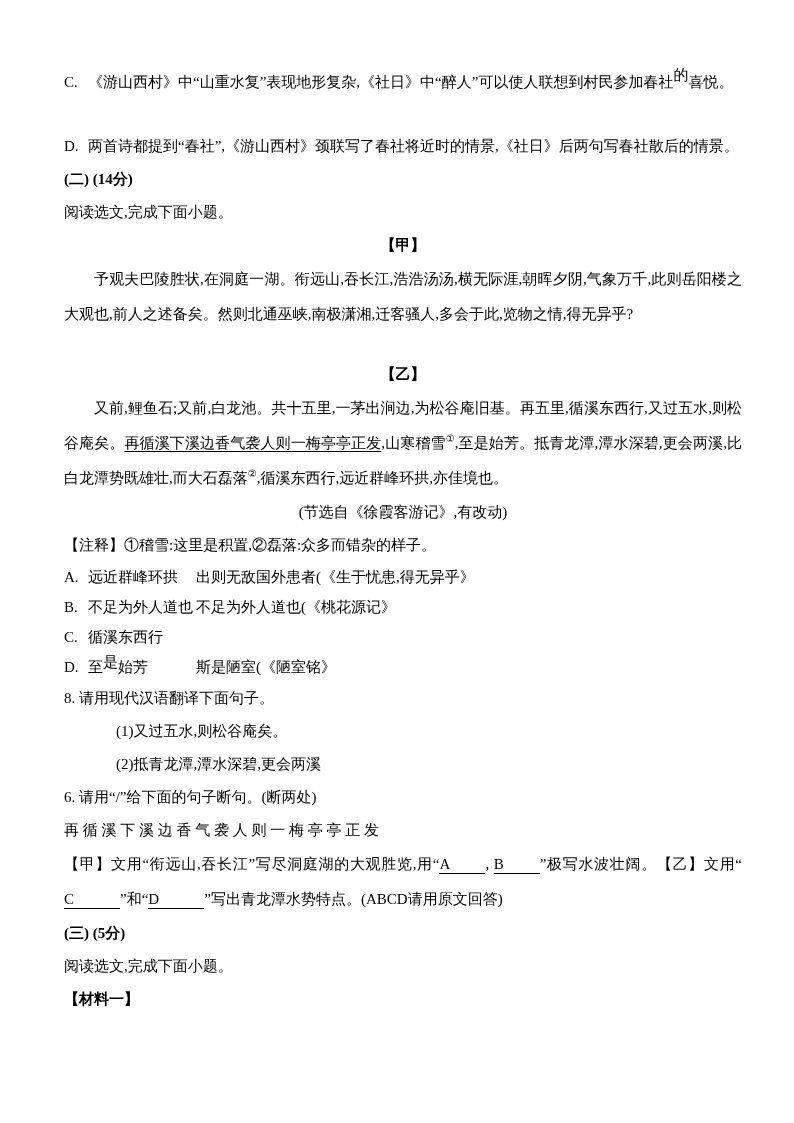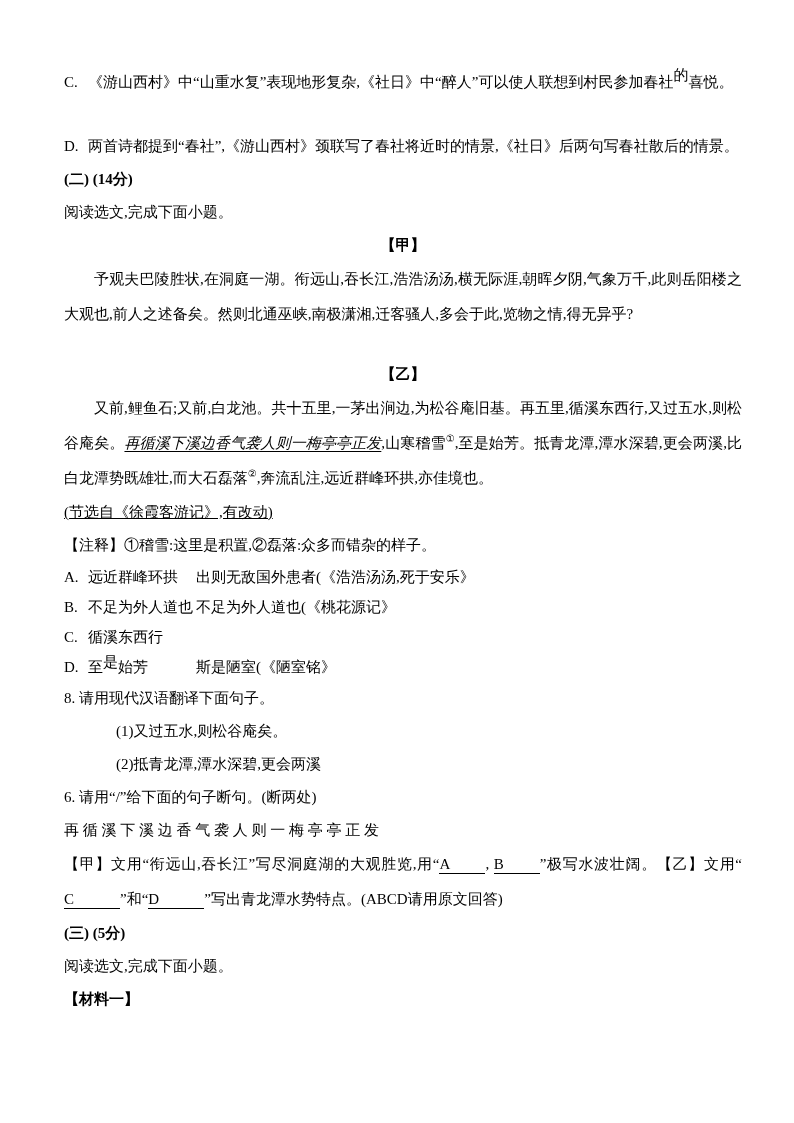--- a/index.html
+++ b/index.html
@@ -10,29 +10,29 @@
     box-sizing:border-box;
     padding:66px 52px 30px 64px;
     font-family:"Liberation Serif","DejaVu Serif",serif;
     font-size:15px;
   }
   .line{line-height:33px;white-space:pre-wrap;}
   .line30{line-height:30px;}
   .para{line-height:35px;text-align:justify;text-indent:2em;}
   .noindent{text-indent:0;}
   .center{text-align:center;}
-  .right{text-align:left;text-decoration:underline;}
+  .right{text-align:center;}
   .bold{font-weight:bold;}
   .mb30{margin-bottom:31px;}
   .mt26{margin-top:26px;}
   .olabel{display:inline-block;width:24px;flex:none;}
   .optrow{display:flex;}
   .ocol1{display:inline-block;width:108px;flex:none;}
   .ocol2{flex:1;}
-  .u{text-decoration:underline;text-underline-offset:3px;font-style:italic;}
+  .u{text-decoration:underline;text-underline-offset:3px;}
   .supn{font-size:10px;vertical-align:super;line-height:0;}
   .raised{position:relative;top:-7px;}
   .raised2{position:relative;top:-5px;}
   .blank{display:inline-block;border-bottom:1px solid #000;min-width:46px;line-height:17px;}
   .blank.wide{min-width:56px;}
   .indent-sub{padding-left:5px;margin-left:47px;}
 </style>
 </head>
 <body>
 
@@ -42,26 +42,26 @@
 
   <div class="line optrow"><span class="olabel">D.</span><span class="ocol2">两首诗都提到“春社”,《游山西村》颈联写了春社将近时的情景,《社日》后两句写春社散后的情景。</span></div>
 
   <div class="line bold">(二) (14分)</div>
   <div class="line">阅读选文,完成下面小题。</div>
 
   <div class="line center bold">【甲】</div>
   <div class="para">予观夫巴陵胜状,在洞庭一湖。衔远山,吞长江,浩浩汤汤,横无际涯,朝晖夕阴,气象万千,此则岳阳楼之大观也,前人之述备矣。然则北通巫峡,南极潇湘,迁客骚人,多会于此,览物之情,得无异乎?</div>
 
   <div class="line center bold mt26">【乙】</div>
-  <div class="para"><span>又前,鲤鱼石;又前,白龙池。共十五里,一茅出涧边,为松谷庵旧基。再五里,循溪东西行,又过五水,则松谷庵矣。</span><span class="u">再循溪下溪边香气袭人则一梅亭亭正发</span><span>,山寒稽雪</span><span class="supn">①</span><span>,至是始芳。抵青龙潭,潭水深碧,更会两溪,比白龙潭势既雄壮,而大石磊落</span><span class="supn">②</span><span>,奔流乱注,远近群峰环拱,亦佳境也。</span></div>
+  <div class="para"><span>又前,鲤鱼石;又前,白龙池。共十五里,一茅出涧边,为松谷庵旧基。再五里,循溪东西行,又过五水,则松谷庵矣。</span><span class="u">再循溪下溪边香气袭人则一梅亭亭正发</span><span>,山寒稽雪</span><span class="supn">①</span><span>,至是始芳。抵青龙潭,潭水深碧,更会两溪,比白龙潭势既雄壮,而大石磊落</span><span class="supn">②</span><span>,循溪东西行,远近群峰环拱,亦佳境也。</span></div>
   <div class="line right">(节选自《徐霞客游记》,有改动)</div>
 
   <div class="line">【注释】①稽雪:这里是积置,②磊落:众多而错杂的样子。</div>
 
-  <div class="line line30 optrow"><span class="olabel">A.</span><span class="ocol1">远近群峰环拱</span><span class="ocol2">出则无敌国外患者(《浩浩汤汤,死于安乐》</span></div>
+  <div class="line line30 optrow"><span class="olabel">A.</span><span class="ocol1">远近群峰环拱</span><span class="ocol2">出则无敌国外患者(《生于忧患,得无异乎》</span></div>
   <div class="line line30 optrow"><span class="olabel">B.</span><span class="ocol1">不足为外人道也</span><span class="ocol2">不足为外人道也(《桃花源记》</span></div>
   <div class="line line30 optrow"><span class="olabel">C.</span><span class="ocol1">循溪东西行</span></div>
   <div class="line line30 optrow"><span class="olabel">D.</span><span class="ocol1"><span>至</span><span class="raised2">是</span><span>始芳</span></span><span class="ocol2">斯是陋室(《陋室铭》</span></div>
 
   <div class="line">8. 请用现代汉语翻译下面句子。</div>
   <div class="line indent-sub">(1)又过五水,则松谷庵矣。</div>
   <div class="line indent-sub">(2)抵青龙潭,潭水深碧,更会两溪</div>
 
   <div class="line">6. 请用“/”给下面的句子断句。(断两处)</div>
   <div class="line">再 循 溪 下 溪 边 香 气 袭 人 则 一 梅 亭 亭 正 发</div>

